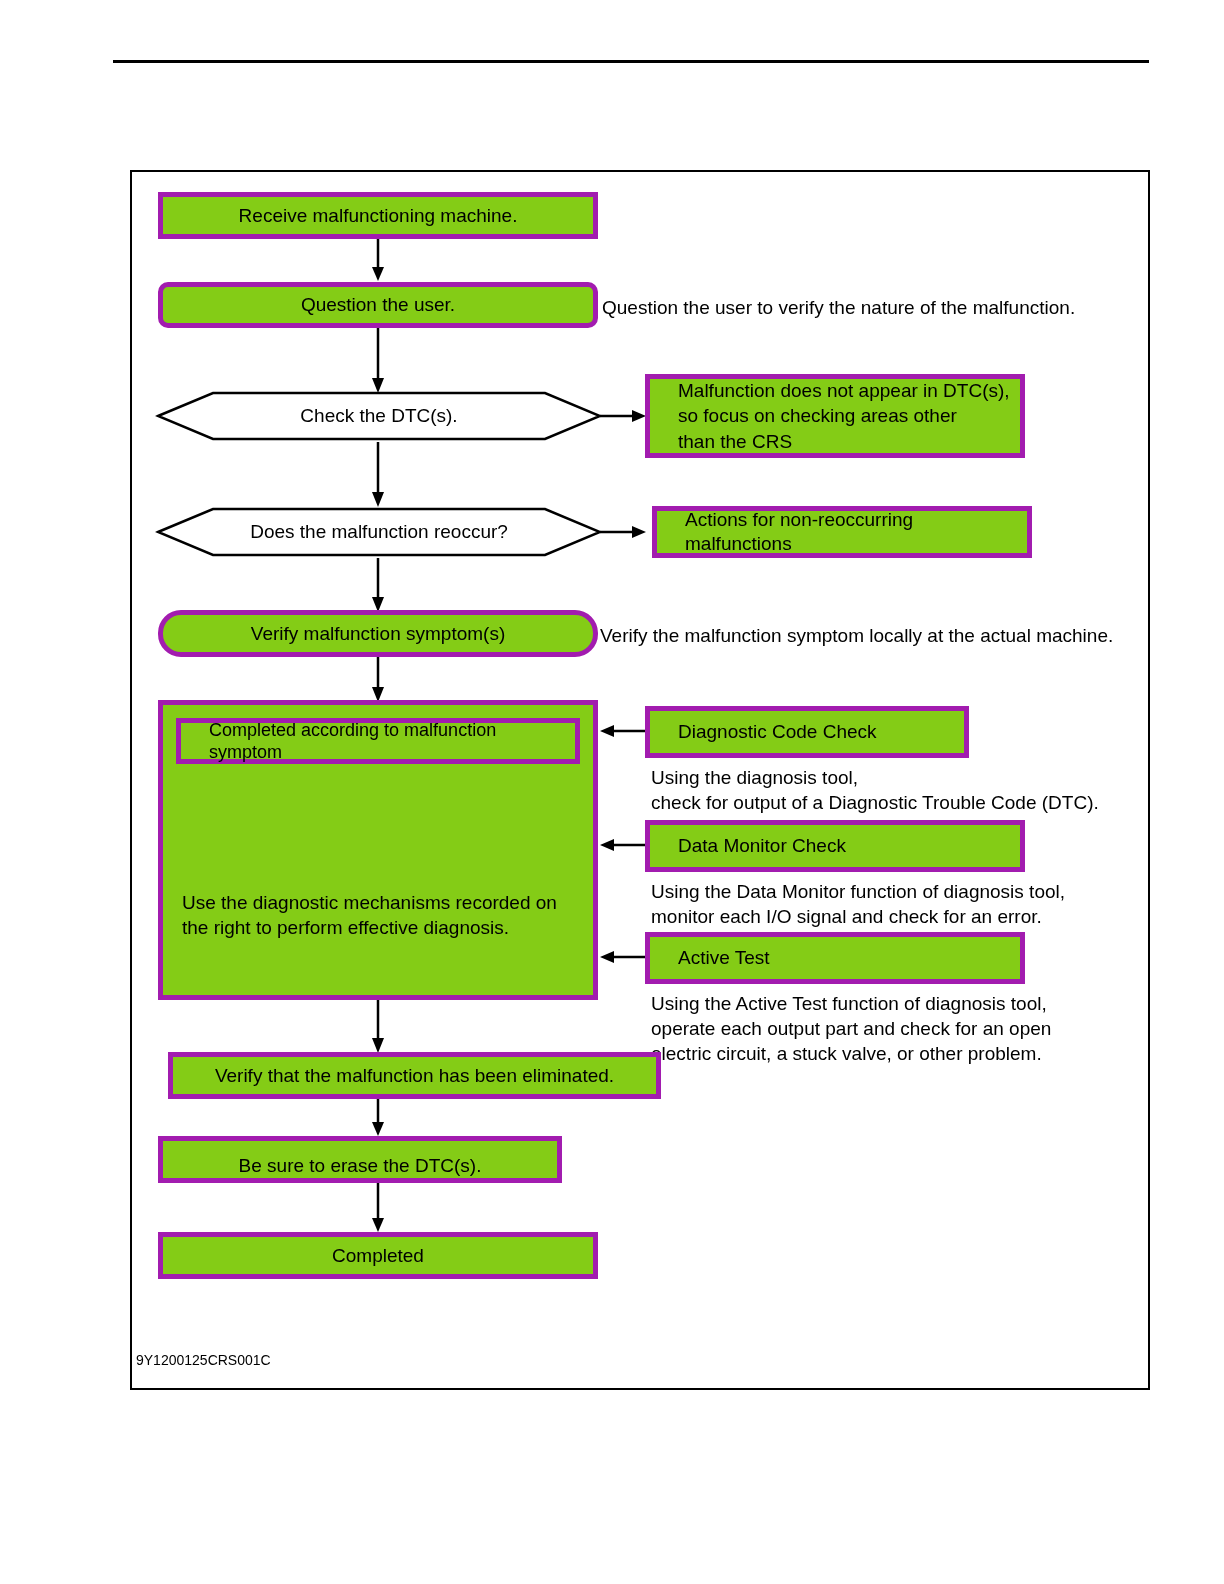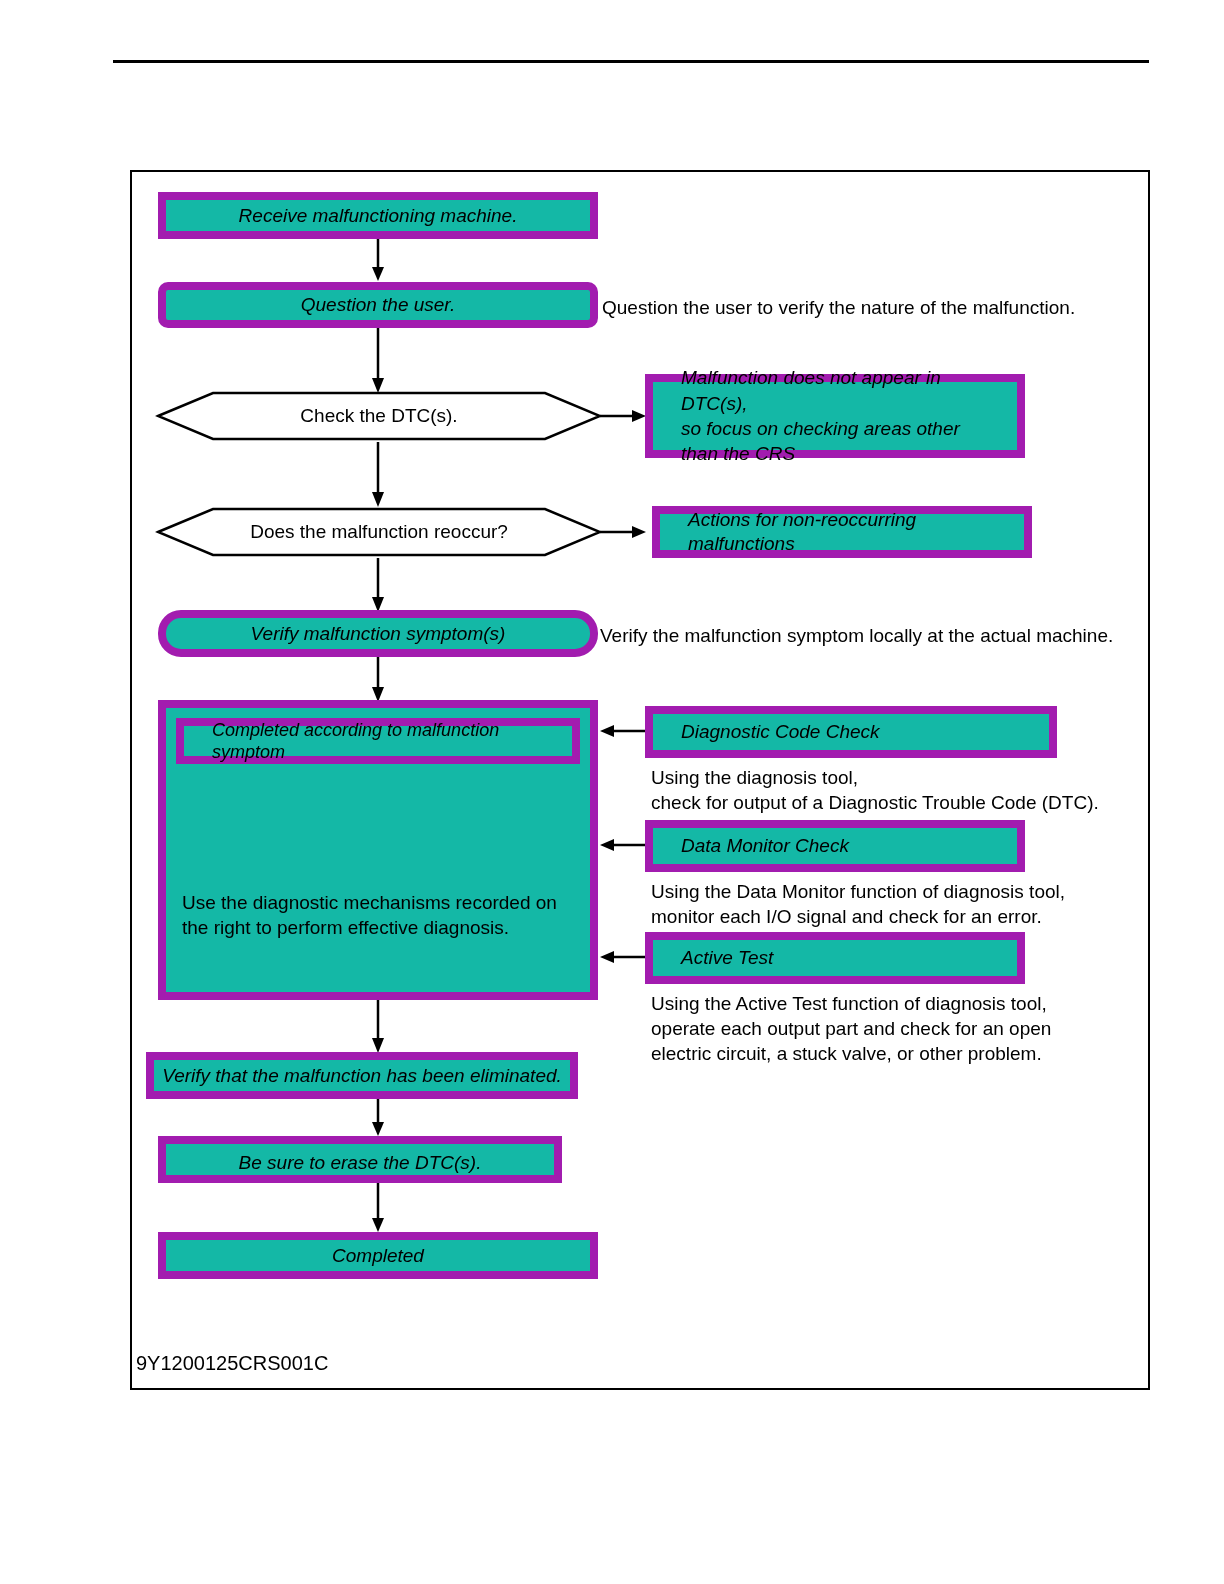--- a/index.html
+++ b/index.html
@@ -33,31 +33,30 @@
     top: 170px;
     width: 1020px;
     height: 1220px;
     border: 2px solid #000000;
     box-sizing: border-box;
   }
 
   
   .node {
     position: absolute;
-    border: 8px solid #a21caf;
+    border: 5px solid #a21caf;
     box-sizing: border-box;
-    background: #14b8a6;
+    background: #84cc16;
     display: flex;
     align-items: center;
     justify-content: center;
     font-size: 19px;
     line-height: 1.25;
     text-align: center;
     padding: 0 8px;
-    font-style: italic;
   }
   .node.left-text {
     justify-content: flex-start;
     text-align: left;
     padding-left: 28px;
   }
 
   
   .hex {
     position: absolute;
@@ -90,21 +89,21 @@
   .conn {
     position: absolute;
   }
   .conn svg { display: block; overflow: visible; }
 
   
   .figure-code {
     position: absolute;
     left: 136px;
     top: 1352px;
-    font-size: 20px;
+    font-size: 14px;
     letter-spacing: 0px;
   }
 </style>
 </head>
 <body>
 
 <div class="header-rule"></div>
 
 <div class="diagram-frame"></div>
 
@@ -207,21 +206,21 @@
 <div class="annot" style="left:182px; top:890px; width:400px;">Use the diagnostic mechanisms recorded on
 the right to perform effective diagnosis.</div>
 
 <div class="conn" style="left:598px; top:722px;">
   <svg width="50" height="20" viewBox="0 0 50 20">
     <line x1="48" y1="9" x2="12" y2="9" stroke="#000" stroke-width="2.5"></line>
     <polygon points="2,9 16,3 16,15" fill="#000"></polygon>
   </svg>
 </div>
 
-<div class="node left-text" style="left:645px; top:706px; width:412px; height:52px;">
+<div class="node left-text" style="left:645px; top:706px; width:324px; height:52px;">
   <span>Diagnostic Code Check</span>
 </div>
 
 <div class="annot" style="left:651px; top:765px; width:500px;">Using the diagnosis tool,
 check for output of a Diagnostic Trouble Code (DTC).</div>
 
 <div class="conn" style="left:598px; top:836px;">
   <svg width="50" height="20" viewBox="0 0 50 20">
     <line x1="48" y1="9" x2="12" y2="9" stroke="#000" stroke-width="2.5"></line>
     <polygon points="2,9 16,3 16,15" fill="#000"></polygon>
@@ -250,21 +249,21 @@
 operate each output part and check for an open
 electric circuit, a stuck valve, or other problem.</div>
 
 <div class="conn" style="left:368px; top:1000px;">
   <svg width="20" height="54" viewBox="0 0 20 54">
     <line x1="10" y1="0" x2="10" y2="42" stroke="#000" stroke-width="2.5"></line>
     <polygon points="10,53 4,38 16,38" fill="#000"></polygon>
   </svg>
 </div>
 
-<div class="node" style="left:146px; top:1052px; width:432px; height:47px;">
+<div class="node" style="left:168px; top:1052px; width:493px; height:47px;">
   <span>Verify that the malfunction has been eliminated.</span>
 </div>
 
 <div class="conn" style="left:368px; top:1099px;">
   <svg width="20" height="38" viewBox="0 0 20 38">
     <line x1="10" y1="0" x2="10" y2="26" stroke="#000" stroke-width="2.5"></line>
     <polygon points="10,37 4,23 16,23" fill="#000"></polygon>
   </svg>
 </div>
 

